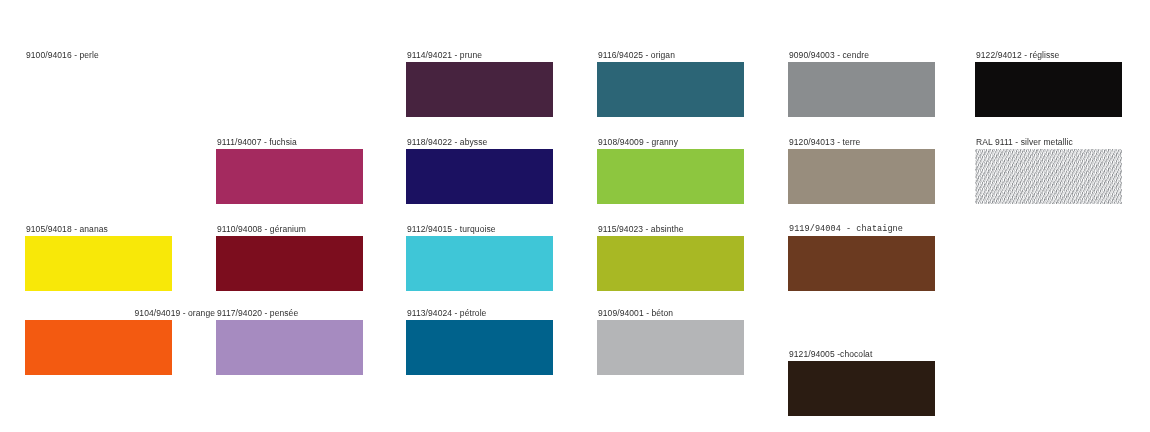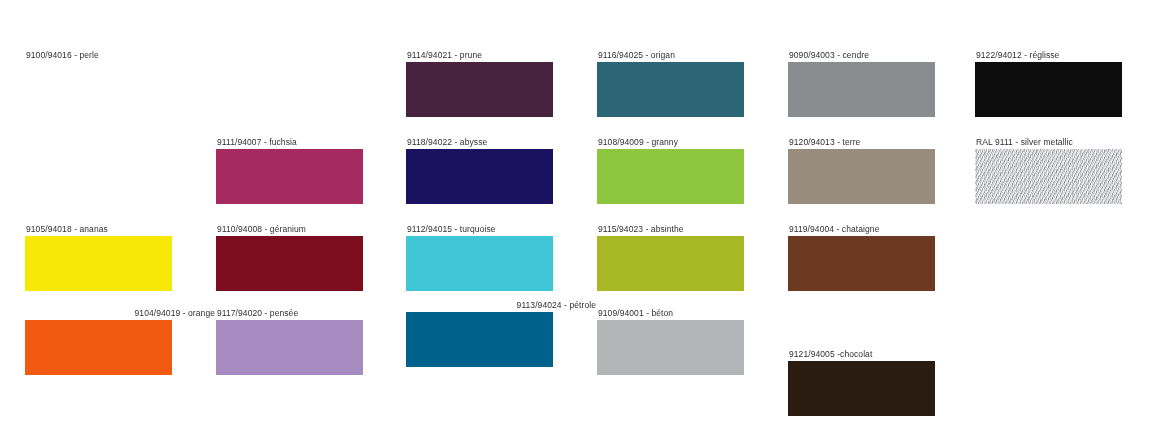--- a/index.html
+++ b/index.html
@@ -128,33 +128,33 @@
       <div class="swatch-chip" style="background: rgb(124, 13, 30);"></div>
     </div>
     <div class="swatch-cell" style="left: 406px; top: 224px;">
       <div class="swatch-label">9112/94015 - turquoise</div>
       <div class="swatch-chip" style="background: rgb(63, 198, 215);"></div>
     </div>
     <div class="swatch-cell" style="left: 597px; top: 224px;">
       <div class="swatch-label">9115/94023 - absinthe</div>
       <div class="swatch-chip" style="background: rgb(168, 184, 36);"></div>
     </div>
-    <div class="swatch-cell" style="left: 788px; top: 224px;">
+    <div class="swatch-cell" style="left: 788px; top: 224px; font-family: Liberation Mono, monospace;">
       <div class="swatch-label">9119/94004 - chataigne</div>
       <div class="swatch-chip" style="background: rgb(107, 58, 32);"></div>
     </div>
     <div class="swatch-cell" style="left: 25px; top: 308px; text-align: right;">
       <div class="swatch-label">9104/94019 - orange</div>
       <div class="swatch-chip" style="background: rgb(243, 90, 17);"></div>
     </div>
     <div class="swatch-cell" style="left: 216px; top: 308px;">
       <div class="swatch-label">9117/94020 - pensée</div>
       <div class="swatch-chip" style="background: rgb(166, 139, 192);"></div>
     </div>
-    <div class="swatch-cell" style="left: 406px; top: 300px; text-align: right;">
+    <div class="swatch-cell" style="left: 406px; top: 308px;">
       <div class="swatch-label">9113/94024 - pétrole</div>
       <div class="swatch-chip" style="background: rgb(0, 98, 140);"></div>
     </div>
     <div class="swatch-cell" style="left: 597px; top: 308px;">
       <div class="swatch-label">9109/94001 - béton</div>
       <div class="swatch-chip" style="background: rgb(180, 181, 183);"></div>
     </div>
     <div class="swatch-cell" style="left: 788px; top: 308px; margin-top: 41px;">
       <div class="swatch-label">9121/94005 -chocolat</div>
       <div class="swatch-chip" style="background: rgb(43, 28, 18);"></div>

